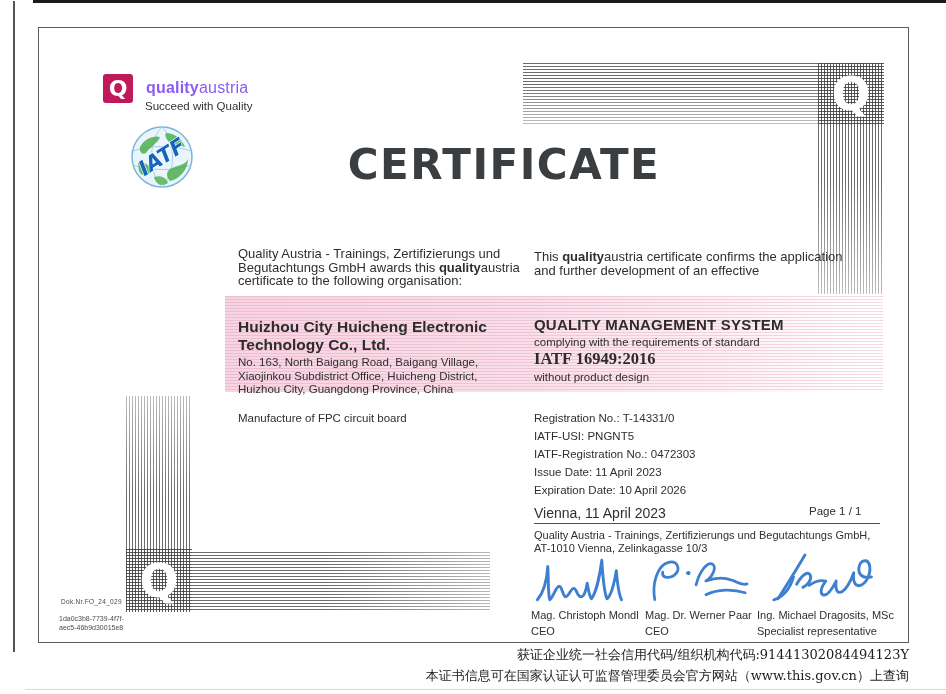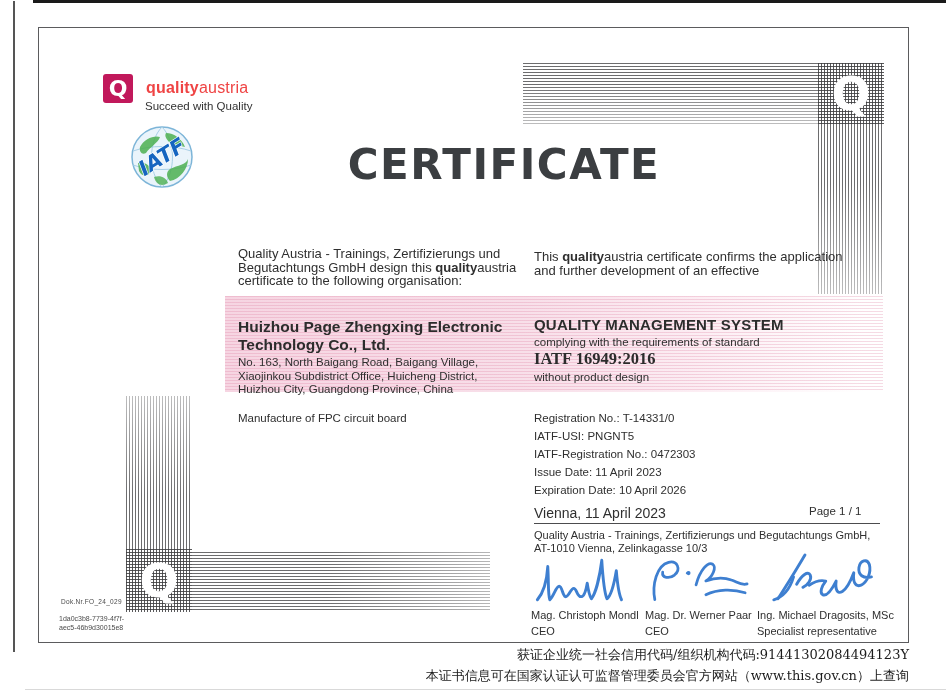--- a/index.html
+++ b/index.html
@@ -12,21 +12,21 @@
   .edge-left{left:13px;top:1px;width:2px;height:651px;background:#555;}
   .edge-bottom{left:25px;top:689px;width:921px;height:1px;background:#d9d9d9;}
 
   
   .frame{left:38px;top:27px;width:869px;height:614px;border:1px solid #5b5b5d;}
 
   
   .brand-q{left:64px;top:46px;width:30px;height:29px;background:var(--accent,#C1185B);
            border-radius:3px;display:flex;align-items:center;justify-content:center;
            color:#fff;font:bold 22px "DejaVu Sans",sans-serif;}
-  .brand-word{left:107px;top:51px;font-size:16px;color:#ef4444;letter-spacing:.2px;}
+  .brand-word{left:107px;top:51px;font-size:16px;color:#8b5cf6;letter-spacing:.2px;}
   .brand-word b{font-weight:bold;}
   .brand-tag{left:106px;top:72px;font-size:11.5px;color:#333;}
 
   .iatf{left:91px;top:97px;width:64px;height:64px;}
 
   .title{left:250px;top:112px;width:430px;text-align:center;
          font-family:"DejaVu Sans",sans-serif;font-weight:bold;font-size:42px;
          letter-spacing:1.5px;color:#3b3e41;}
 
   
@@ -117,32 +117,32 @@
     <div class="abs title">CERTIFICATE</div>
 
     <div class="abs fade bar-top hatch-h fade-b"></div>
     <div class="abs fade q-tr hatch-x">
       <span class="q-letter">Q</span>
     </div>
     <div class="abs fade bar-right hatch-v fade-b"></div>
 
     <div class="abs intro-left t11">
       <div>Quality Austria - Trainings, Zertifizierungs und</div>
-      <div><span>Begutachtungs GmbH design this </span><b>quality</b><span>austria</span></div>
+      <div><span>Begutachtungs GmbH awards this </span><b>quality</b><span>austria</span></div>
       <div>certificate to the following organisation:</div>
     </div>
     <div class="abs intro-right t11">
       <div><span>This </span><b>quality</b><span>austria certificate confirms the application</span></div>
       <div>and further development of an effective</div>
     </div>
 
     <div class="abs band"></div>
 
     <div class="abs org-name">
-      <div>Huizhou Page Zhengxing Electronic</div>
+      <div>Huizhou City Huicheng Electronic</div>
       <div>Technology Co., Ltd.</div>
     </div>
     <div class="abs org-addr">
       <div>No. 163, North Baigang Road, Baigang Village,</div>
       <div>Xiaojinkou Subdistrict Office, Huicheng District,</div>
       <div>Huizhou City, Guangdong Province, China</div>
     </div>
 
     <div class="abs qms">
       <div class="qms-title">QUALITY MANAGEMENT SYSTEM</div>

